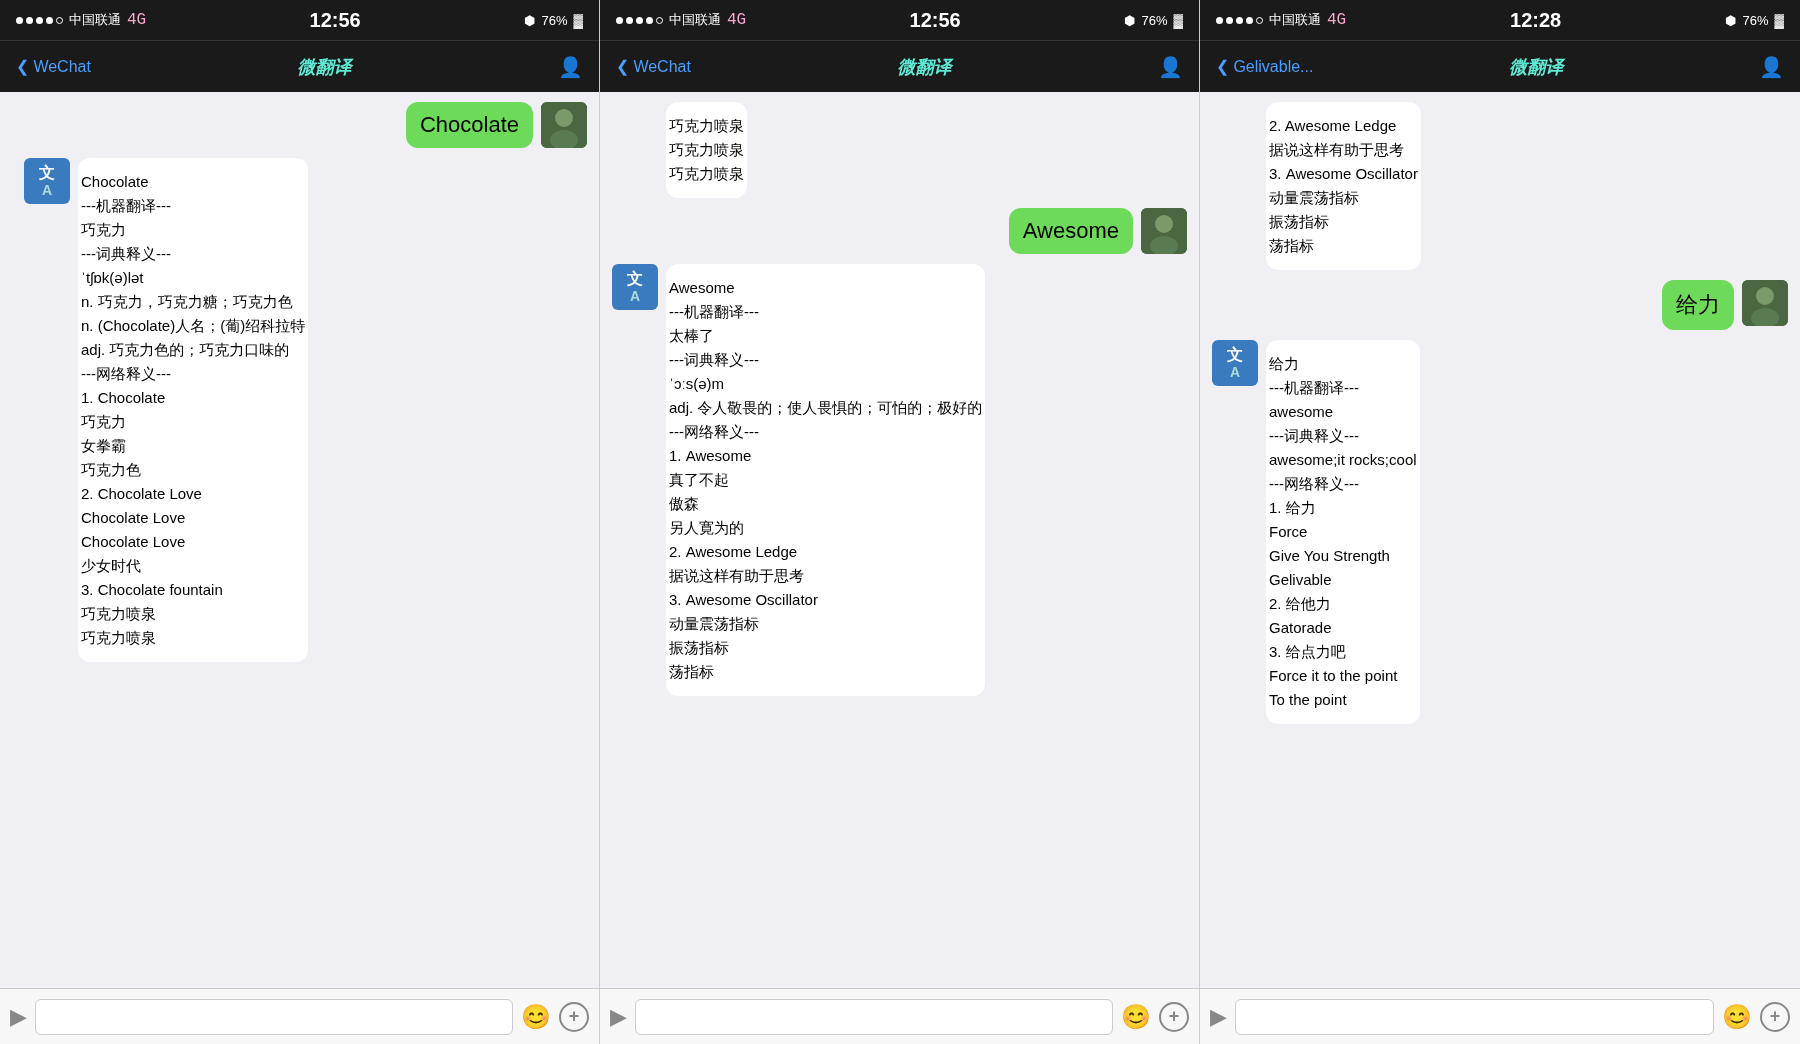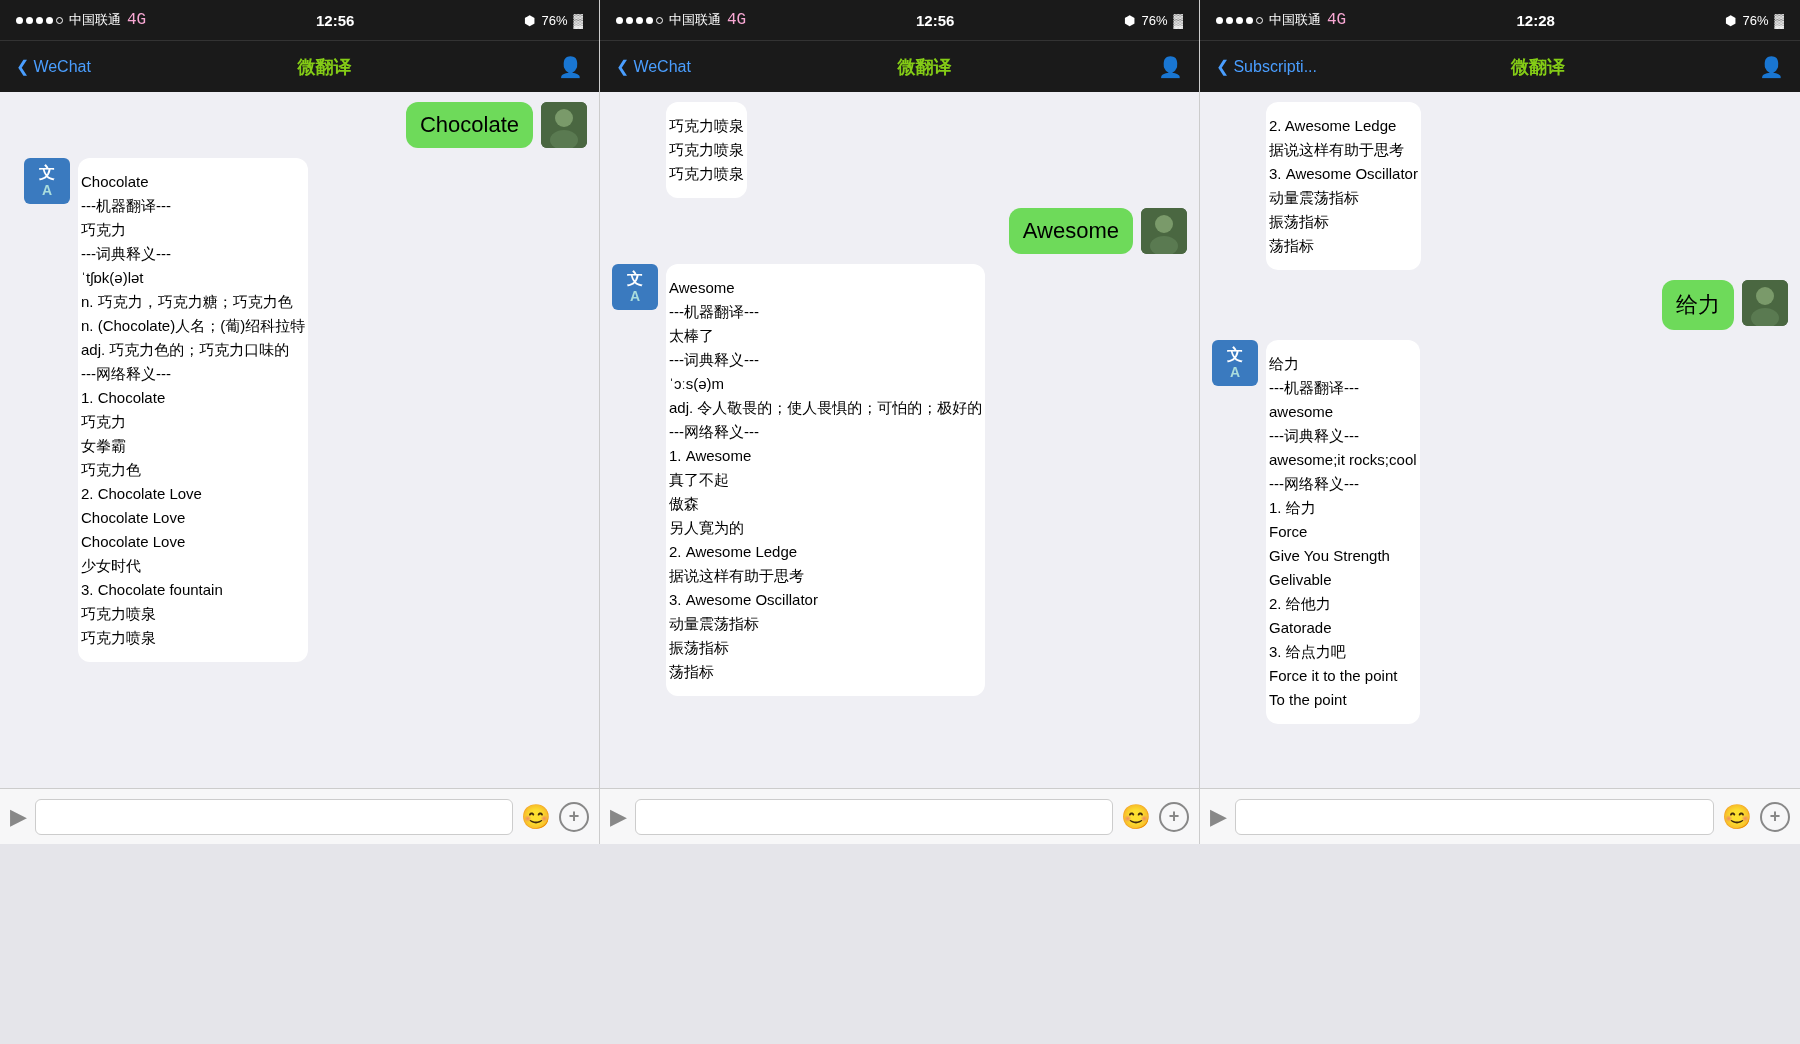--- a/index.html
+++ b/index.html
@@ -9,21 +9,21 @@
       display: flex;
       flex-direction: row;
       background: #e5e5ea;
       font-family: -apple-system, "PingFang SC", "Helvetica Neue", Arial, sans-serif;
       overflow: hidden;
     }
 
     
     .phone-panel {
       width: 600px;
-      height: 844px;
+      height: 1044px;
       display: flex;
       flex-direction: column;
       background: #efeff4;
       border-right: 1px solid #ccc;
     }
 
     
     .status-bar {
       height: 40px;
       background: #1a1a1a;
@@ -50,21 +50,21 @@
       background: transparent;
       border: 1px solid white;
     }
     .status-carrier {
       color: white; font-size: 13px;
     }
     .status-network {
       color: #f9a8d4; font-size: 16px; font-family: Liberation Mono, monospace;
     }
     .status-center {
-      color: white; font-size: 15px; font-weight: 600;
+      color: white; font-size: 20px; font-weight: 600;
     }
     .status-right {
       display: flex; align-items: center; gap: 6px;
     }
     .status-right span { color: white; font-size: 13px; }
 
     
     .nav-bar {
       height: 52px;
       background: #1a1a1a;
@@ -76,23 +76,24 @@
       border-top: 1px solid #333;
     }
     .nav-back {
       color: #4a9eff;
       font-size: 16px;
       display: flex;
       align-items: center;
       gap: 4px;
     }
     .nav-title {
-      color: #84cc16;
+      color: #5eead4;
       font-size: 18px;
       font-weight: 600;
+      font-style: italic;
     }
     .nav-icon {
       color: white;
       font-size: 20px;
     }
 
     
     .chat-area {
       flex: 1;
       overflow-y: auto;
@@ -388,21 +389,21 @@
     <div class="status-center">12:28</div>
     <div class="status-right">
       <span>⬢</span>
       <span>76%</span>
       <span>▓</span>
     </div>
   </div>
   <div class="nav-bar">
     <div class="nav-back">
       <span>❮</span>
-      <span>Subscripti...</span>
+      <span>Gelivable...</span>
     </div>
     <div class="nav-title">微翻译</div>
     <div class="nav-icon">👤</div>
   </div>
   <div class="chat-area-scrolled">
 
     <div class="msg-left">
       <div class="bot-avatar" style="visibility:hidden;"></div>
       <div class="bubble-white">2. Awesome Ledge
 据说这样有助于思考

